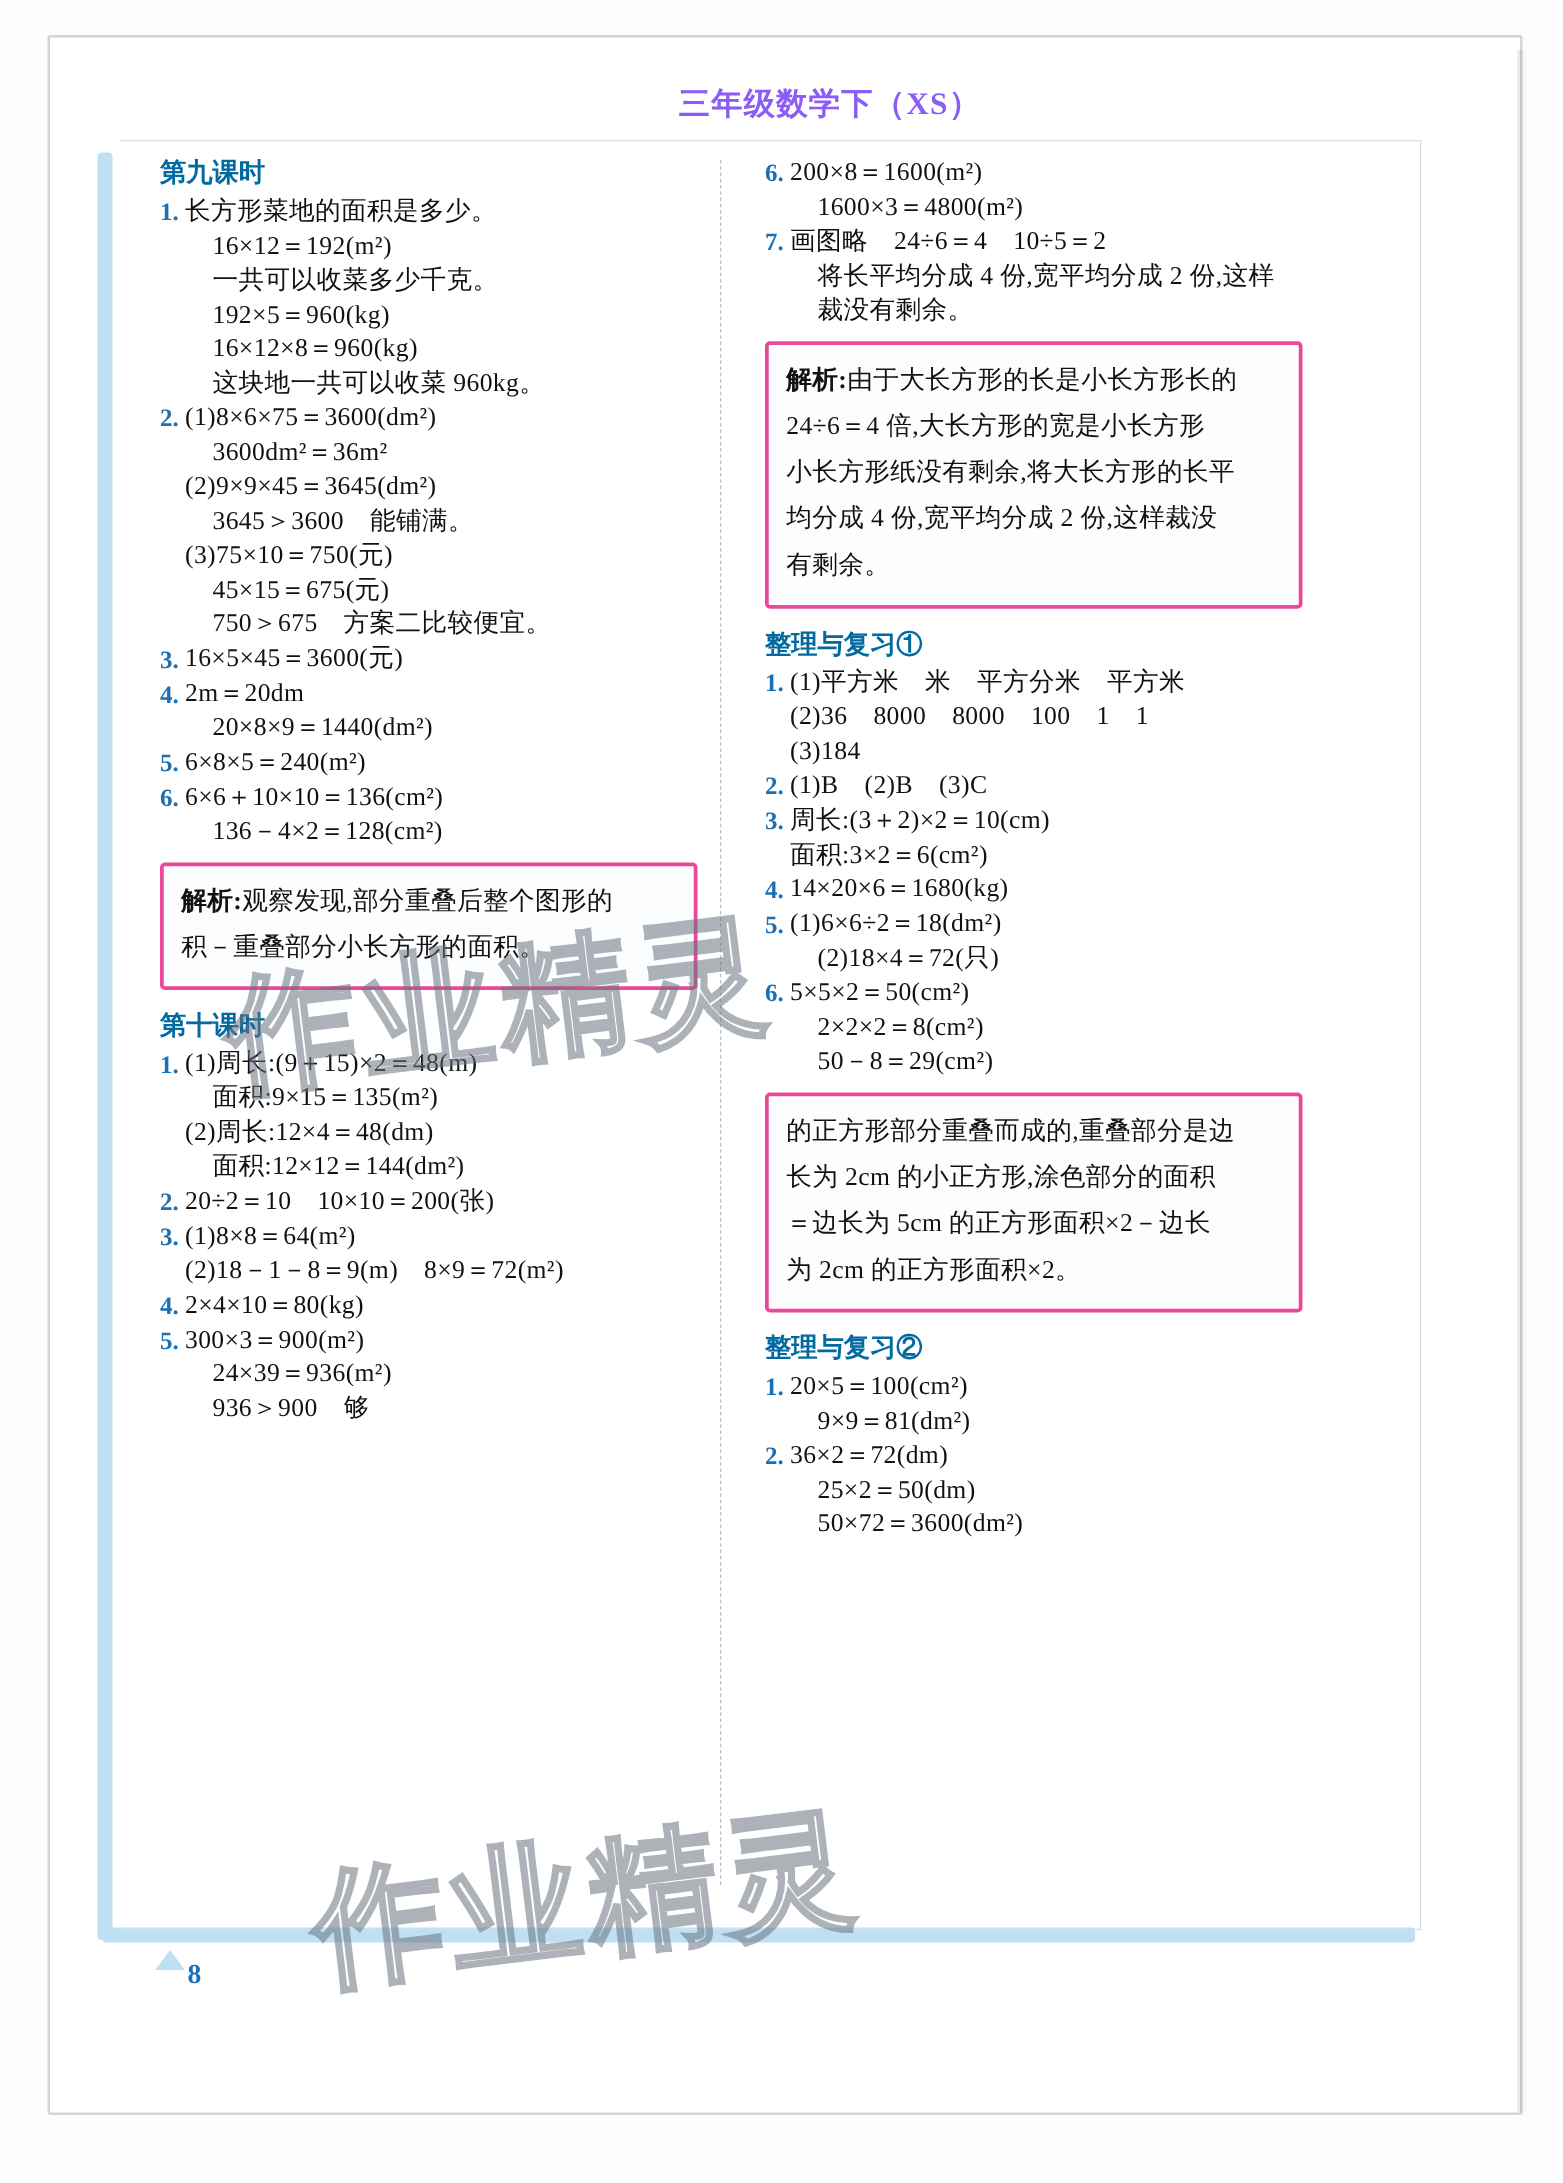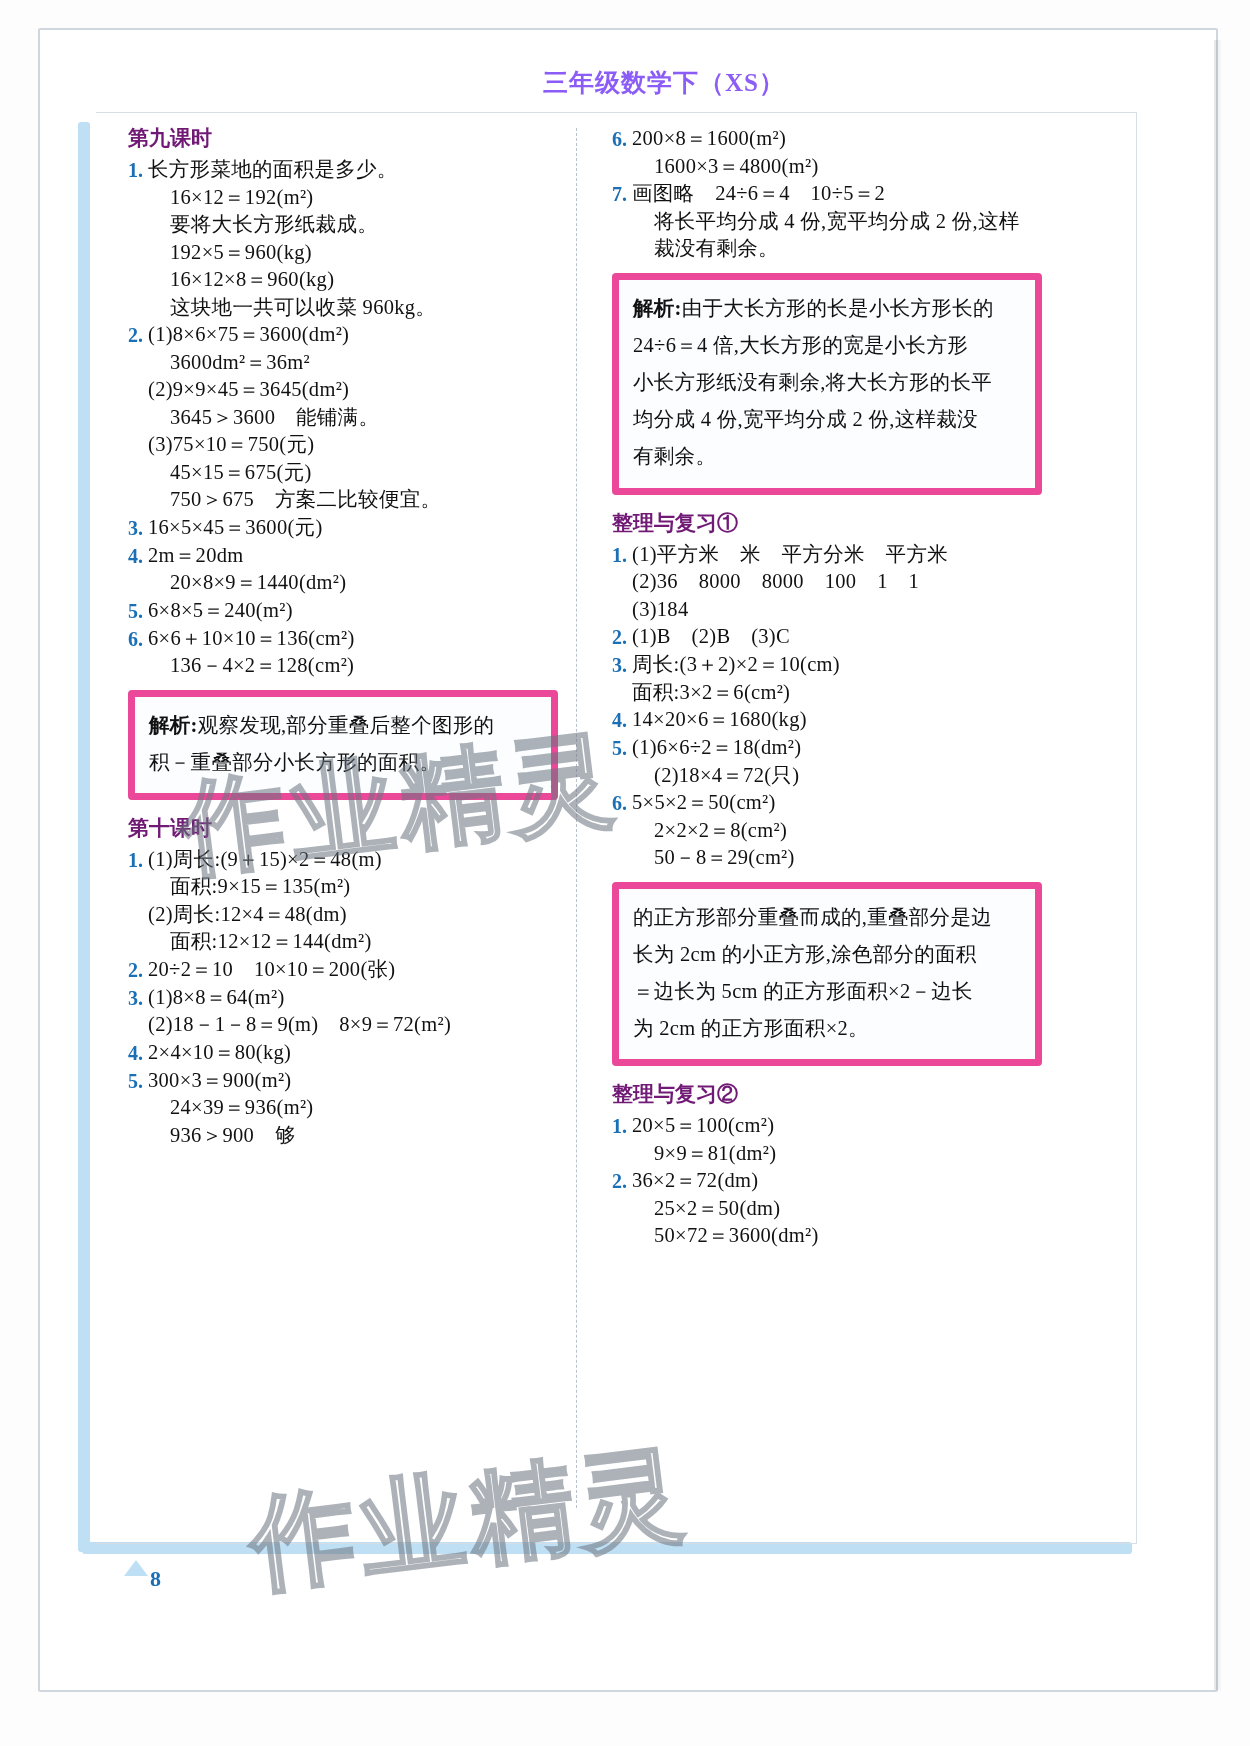--- a/index.html
+++ b/index.html
@@ -66,21 +66,21 @@
   .col-right { left:612px; }
   .divider {
     position:absolute;
     left:576px; top:128px;
     width:0; height:1380px;
     border-left:1px dashed #b9c2cc;
   }
   .section-head {
     font-size:21px;
     font-weight:bold;
-    color:#701a75;
+    color:#0369a1;
     margin:18px 0 10px 0;
   }
   .section-head.first { margin-top:0; }
   .item {
     display:flex;
     align-items:flex-start;
     margin:0 0 7px 0;
   }
   .num {
     color:#1a6fb5;
@@ -90,21 +90,21 @@
     padding-top:1px;
   }
   .lines { flex:1; }
   .ln {
     margin:0 0 7px 0;
     letter-spacing:0.3px;
   }
   .ln:last-child { margin-bottom:0; }
   .indent { padding-left:22px; }
   .analysis {
-    border:7px solid #ec4899;
+    border:3px solid #ec4899;
     border-radius:4px;
     background:#fbfdff;
     padding:12px 17px 10px 14px;
     margin:14px 0 8px 0;
     line-height:1.62;
   }
   .analysis b { color:#111; }
   .analysis .ln { margin-bottom:4px; }
   .pagenum {
     position:absolute;
@@ -169,21 +169,21 @@
 
   <div class="col col-left">
 
     <div class="section-head first">第九课时</div>
 
     <div class="item">
       <div class="num">1.</div>
       <div class="lines">
         <div class="ln">长方形菜地的面积是多少。</div>
         <div class="ln indent">16×12＝192(m²)</div>
-        <div class="ln indent">要将大长方形纸裁成。</div>
+        <div class="ln indent">一共可以收菜多少千克。</div>
         <div class="ln indent">192×5＝960(kg)</div>
         <div class="ln indent">16×12×8＝960(kg)</div>
         <div class="ln indent">这块地一共可以收菜 960kg。</div>
       </div>
     </div>
 
     <div class="item">
       <div class="num">2.</div>
       <div class="lines">
         <div class="ln">(1)8×6×75＝3600(dm²)</div>

